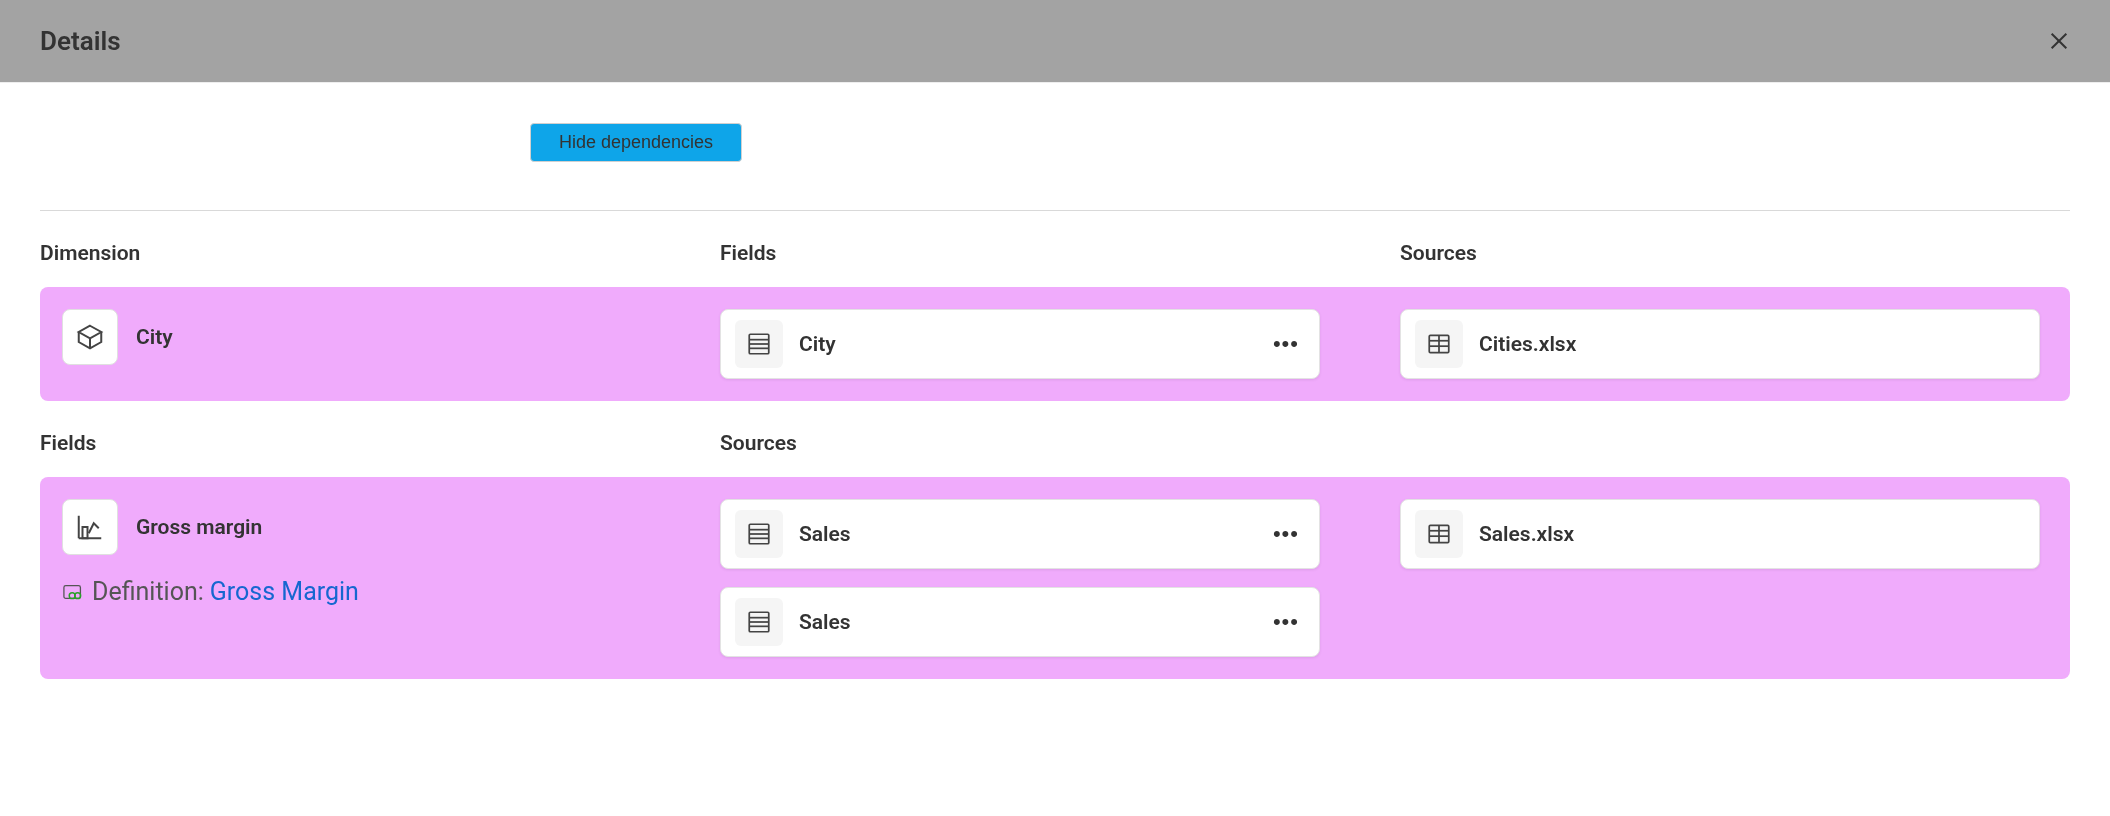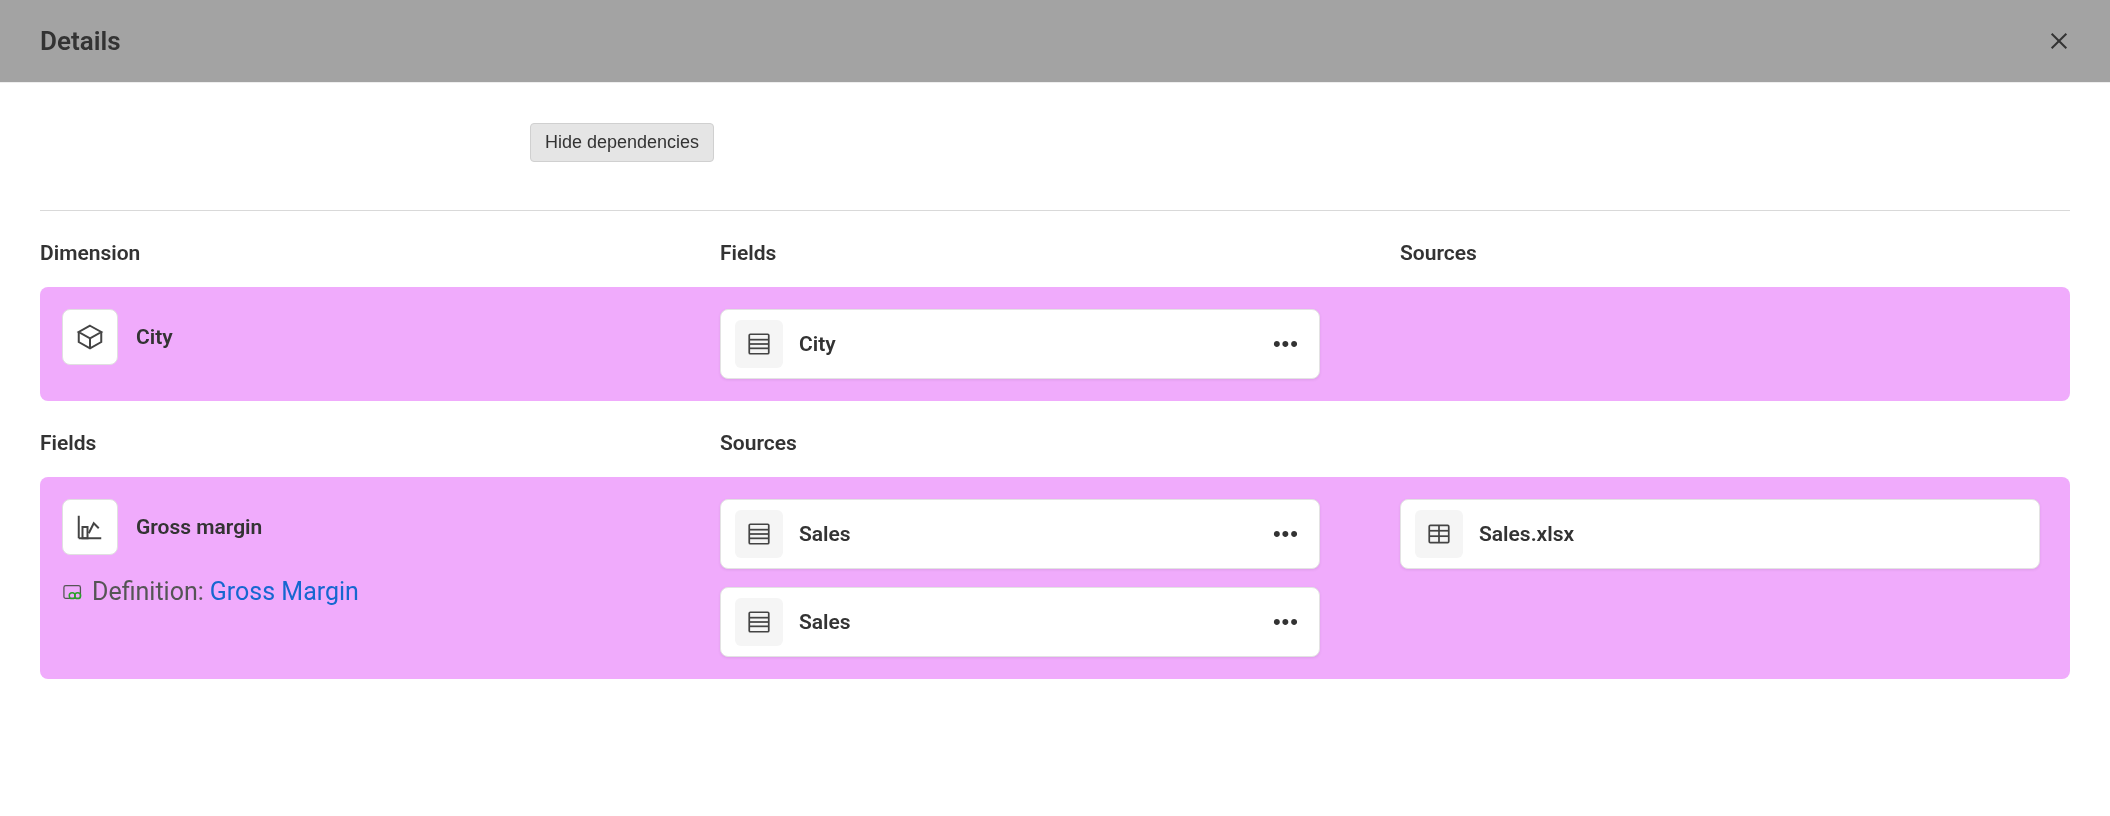--- a/index.html
+++ b/index.html
@@ -29,24 +29,24 @@
     background: none;
     border: none;
     line-height: 1;
   }
   .toolbar-row {
     padding: 40px 40px 0 40px;
     display: flex;
   }
   .hide-deps-btn {
     margin-left: 490px;
-    background: #e5e5e5;
+    background: #0ea5e9;
     border: 1px solid #d0d0d0;
     border-radius: 4px;
-    padding: 8px 14px;
+    padding: 8px 28px;
     font-size: 18px;
     color: #333;
     cursor: pointer;
     text-align: center;
   }
   .divider {
     height: 1px;
     background: #d9d9d9;
     margin: 48px 40px 0 40px;
   }
@@ -211,20 +211,35 @@
           </svg>
         </div>
         <div class="label-text">City</div>
       </div>
       <button class="dots-btn">
         <span>•••</span>
       </button>
     </div>
   </div>
 
+  <div class="chip-stack">
+    <div class="chip chip-source">
+      <div class="chip-left">
+        <div class="icon-box">
+          <svg width="26" height="26" viewBox="0 0 24 24" fill="none" stroke="#444" stroke-width="1.6">
+            <rect x="3" y="4" width="18" height="16" rx="1"></rect>
+            <line x1="12" y1="4" x2="12" y2="20"></line>
+            <line x1="3" y1="9" x2="21" y2="9"></line>
+            <line x1="3" y1="14" x2="21" y2="14"></line>
+          </svg>
+        </div>
+        <div class="label-text">Cities.xlsx</div>
+      </div>
+    </div>
+  </div>
 </div>
 
 <div class="section-headers">
   <div class="section-header">Fields</div>
   <div class="section-header">Sources</div>
 </div>
 
 <div class="row-block">
 
   <div>

